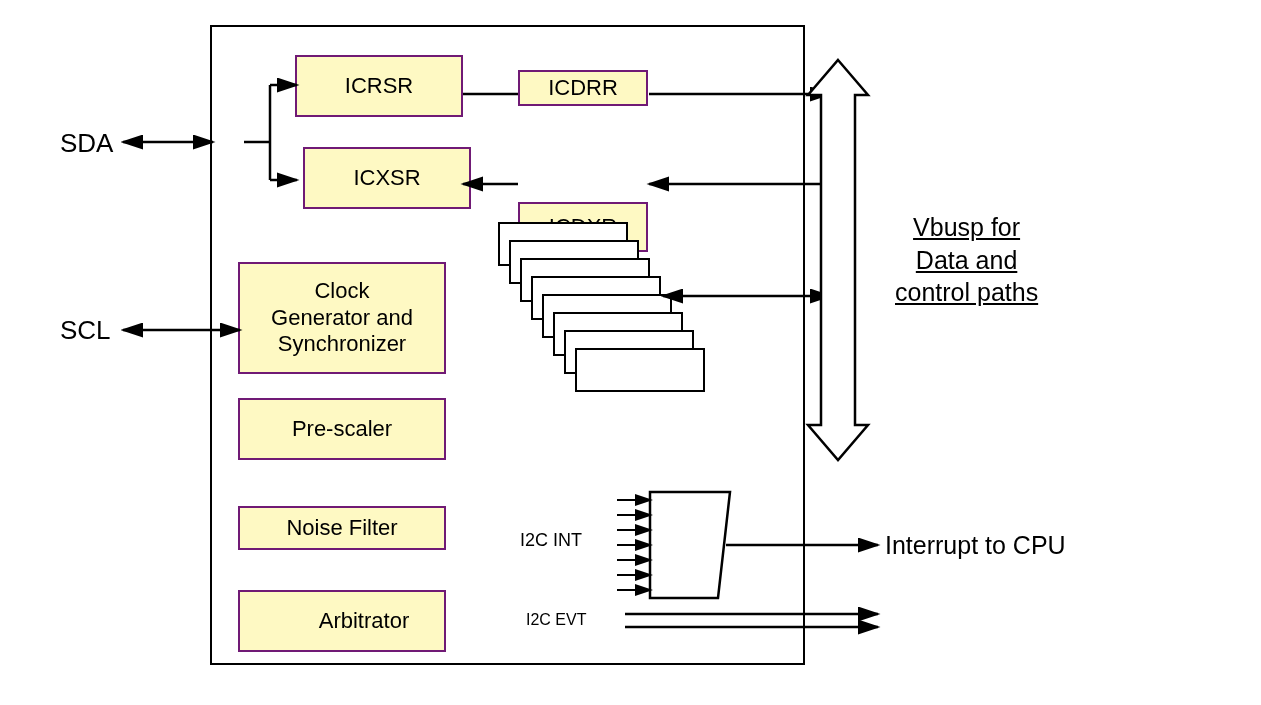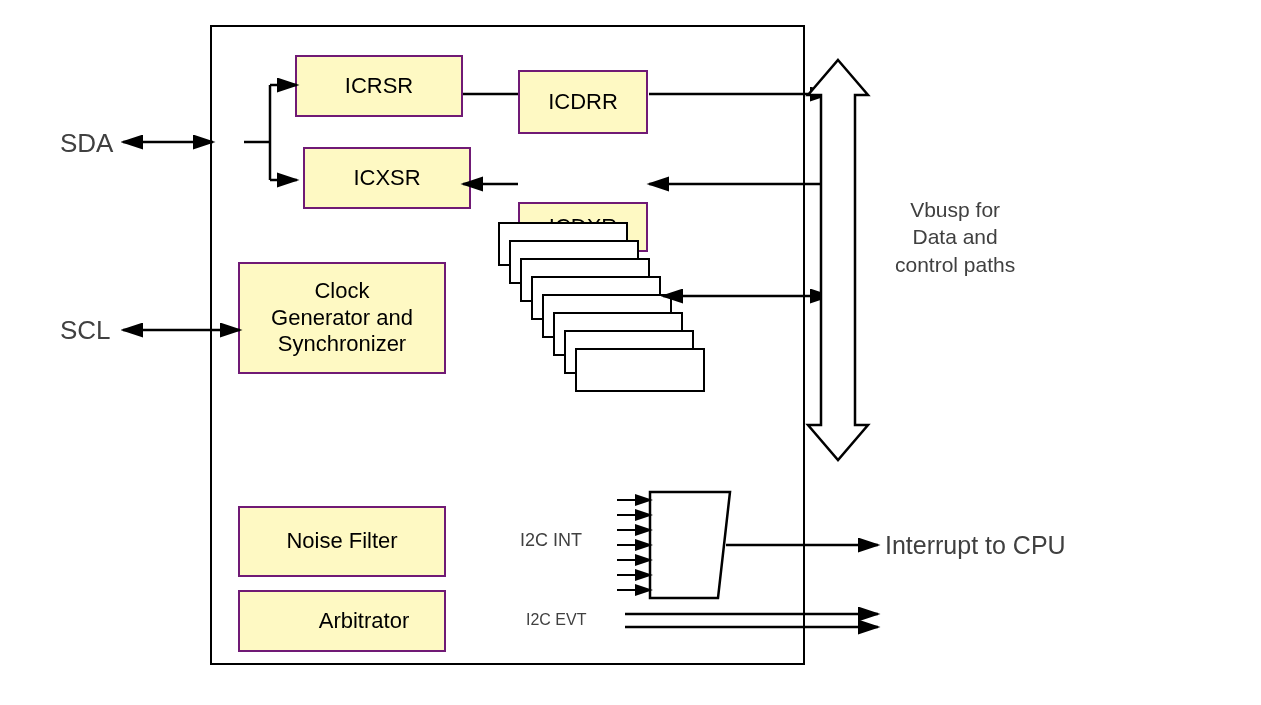--- a/index.html
+++ b/index.html
@@ -30,21 +30,21 @@
       display: flex;
       align-items: center;
       justify-content: center;
       font-size: 22px;
       text-align: center;
       line-height: 1.2;
     }
     .label {
       position: absolute;
       font-size: 24px;
-      color: #404040;
+      color: #000000;
       white-space: nowrap;
     }
     .label.center { text-align: center; }
     svg.overlay {
       position: absolute;
       top: 0;
       left: 0;
       width: 1261px;
       height: 705px;
       pointer-events: none;
@@ -58,32 +58,32 @@
 </head>
 <body>
 
 <div class="diagram">
 
   <div class="main-box" style="left:210px; top:25px; width:595px; height:640px;"></div>
 
   <div class="label" style="left:60px; top:128px; font-size:26px;">SDA</div>
   <div class="label" style="left:60px; top:315px; font-size:26px;">SCL</div>
 
-  <div class="label center" style="left:895px; top:196px; font-size:21px; white-space:pre; line-height:1.3;"><span>Vbusp for
+  <div class="label center" style="left:895px; top:211px; font-size:25px; white-space:pre; line-height:1.3;text-decoration:underline;"><span>Vbusp for
 Data and
 control paths</span></div>
   <div class="label" style="left:885px; top:531px; font-size:25px;">Interrupt to CPU</div>
 
   <div class="label" style="left:520px; top:530px; font-size:18px;">I2C INT</div>
   <div class="label" style="left:520px; top:611px; font-size:16px;margin-left:6px;">I2C EVT</div>
 
   <div class="block" style="left:295px; top:55px; width:168px; height:62px;">
     <span>ICRSR</span>
   </div>
-  <div class="block" style="left:518px; top:70px; width:130px; height:64px;">
+  <div class="block" style="left:518px; top:70px; width:130px; height:36px;">
     <span>ICDRR</span>
   </div>
 
   <div class="block" style="left:303px; top:147px; width:168px; height:62px;">
     <span>ICXSR</span>
   </div>
   <div class="block" style="left:518px; top:159px; width:130px; height:50px;margin-top:43px;">
     <span>ICDXR</span>
   </div>
 
@@ -94,21 +94,24 @@
   <div class="stack-rect" style="left:542px; top:294px; width:130px; height:44px;"></div>
   <div class="stack-rect" style="left:553px; top:312px; width:130px; height:44px;"></div>
   <div class="stack-rect" style="left:564px; top:330px; width:130px; height:44px;"></div>
   <div class="stack-rect" style="left:575px; top:348px; width:130px; height:44px;"></div>
 
   <div class="block" style="left:238px; top:262px; width:208px; height:112px; white-space:pre-line;">
     <span style="white-space:pre-line;">Clock
 Generator and
 Synchronizer</span>
   </div>
-  <div class="block" style="left:238px; top:506px; width:208px; height:71px;">
+  <div class="block" style="left:238px; top:398px; width:208px; height:62px;">
+    <span>Pre-scaler</span>
+  </div>
+  <div class="block" style="left:238px; top:506px; width:208px; height:44px;">
     <span>Noise Filter</span>
   </div>
   <div class="block" style="left:238px; top:590px; width:208px; height:62px;padding-left:44px;">
     <span>Arbitrator</span>
   </div>
 
   <svg class="overlay" viewBox="0 0 1261 705">
     <defs>
       <marker id="arrow" markerWidth="10" markerHeight="10" refX="8" refY="3" orient="auto" markerUnits="strokeWidth">
         <path d="M0,0 L0,6 L9,3 z" fill="#000"></path>

